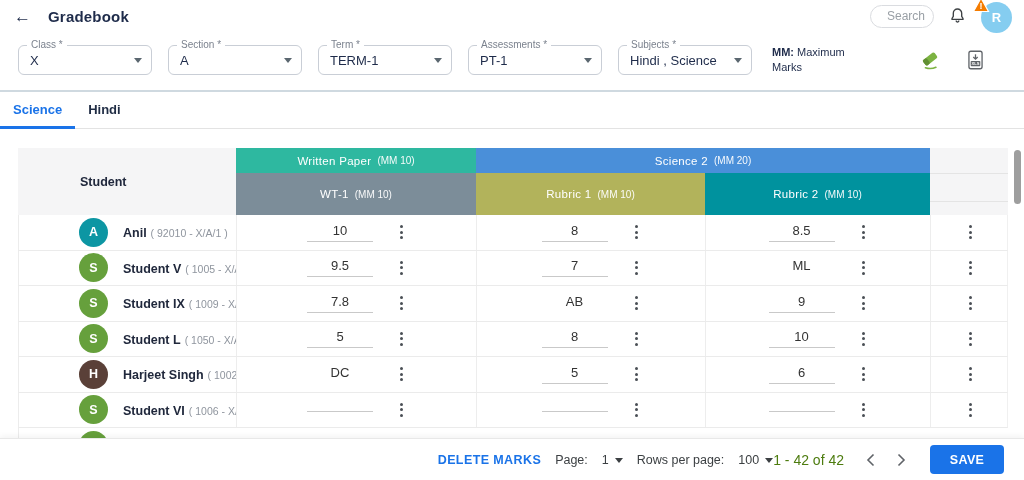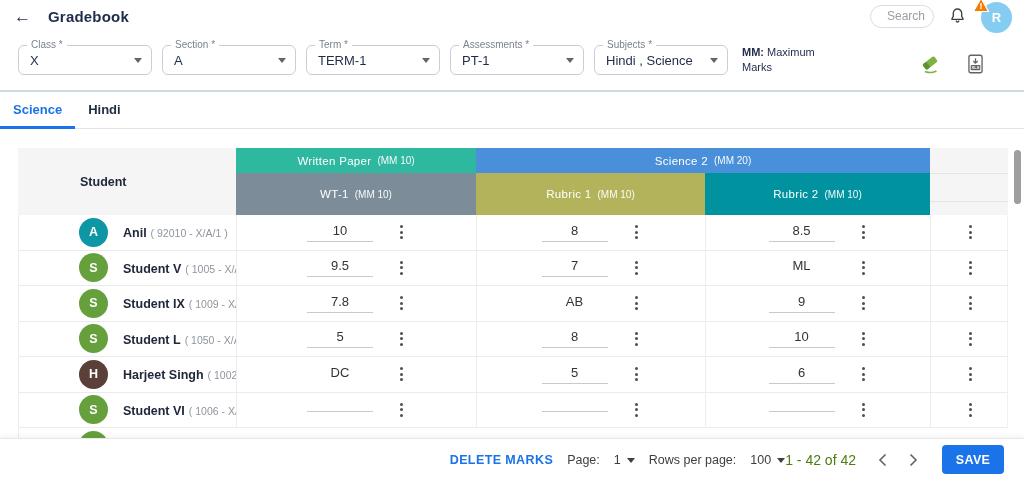--- a/index.html
+++ b/index.html
@@ -14,21 +14,21 @@
   .topbar-right { margin-left:auto; display:flex; align-items:center; gap:14px; }
   .search-pill { display:flex; align-items:center; gap:6px; border:1px solid #dadce0;
     border-radius:12px; height:23px; padding:0 10px; width:64px; color:#9aa0a6; }
   .search-pill span { font-size:12px; color:#9aa0a6; }
   .avatar-wrap { position:relative; width:31px; height:31px; margin-top:2px; }
   .avatar { width:31px; height:31px; border-radius:50%; background:#85cdf0; color:#fff;
     font-weight:bold; font-size:13px; display:flex; align-items:center; justify-content:center; }
   .warn-badge { position:absolute; top:-5px; left:-9px; }
 
   
-  .filterbar { display:flex; align-items:flex-end; padding:13px 32px 15px 18px; gap:10px; }
+  .filterbar { display:flex; align-items:center; padding:13px 32px 15px 18px; gap:16px; }
   .mselect { position:relative; width:134px; height:30px; border:1px solid #c9ced6;
     border-radius:6px; display:flex; align-items:center; padding:0 24px 0 11px; cursor:pointer; background:#fff; }
   .mselect .flabel { position:absolute; top:-7px; left:8px; background:#fff; padding:0 4px;
     font-size:10px; color:#7b828e; white-space:nowrap; }
   .mselect .fvalue { font-size:13px; font-weight:500; color:#1e2b4a; white-space:nowrap;
     overflow:hidden; text-overflow:ellipsis; }
   .caret { position:absolute; right:9px; top:12px; width:0; height:0;
     border-left:4.5px solid transparent; border-right:4.5px solid transparent; border-top:5.5px solid #5b6770; }
   .mm-note { font-size:11px; line-height:1.35; margin-left:4px; width:80px; color:#1e2b4a; }
   .mm-note b { font-weight:bold; }
@@ -85,21 +85,21 @@
     gap:0; padding-right:20px; border-top:1px solid #e8e8e8; box-shadow:0 -2px 6px rgba(0,0,0,.05);
     background:#fff; position:relative; z-index:2; }
   .delete-link { color:#1a73e8; font-weight:bold; font-size:12.5px; letter-spacing:.4px; cursor:pointer; }
   .pg-label { font-size:12.5px; color:#3c4043; margin-left:14px; }
   .pg-select { display:flex; align-items:center; gap:6px; margin-left:14px; cursor:pointer; font-size:12.5px; color:#3c4043; }
   .mini-caret { width:0; height:0; border-left:4px solid transparent; border-right:4px solid transparent;
     border-top:5px solid #3c4043; margin-top:1px; }
   .range-text { font-size:14px; color:#4d7c0f; }
   .chev { margin-left:22px; cursor:pointer; display:flex; align-items:center; color:#5f6368; }
   .save-btn { margin-left:24px; background:#1a73e8; color:#fff; border:none; border-radius:4px;
-    height:29px; width:62px; font-size:12.5px; font-weight:bold; letter-spacing:.4px; cursor:pointer;
+    height:29px; width:74px; font-size:12.5px; font-weight:bold; letter-spacing:.4px; cursor:pointer;
     font-family:"Liberation Sans", sans-serif; }
 </style>
 </head>
 <body>
 
 <div class="app">
 
   <div class="topbar">
     <span class="back-arrow">←</span>
     <span class="app-title">Gradebook</span>

